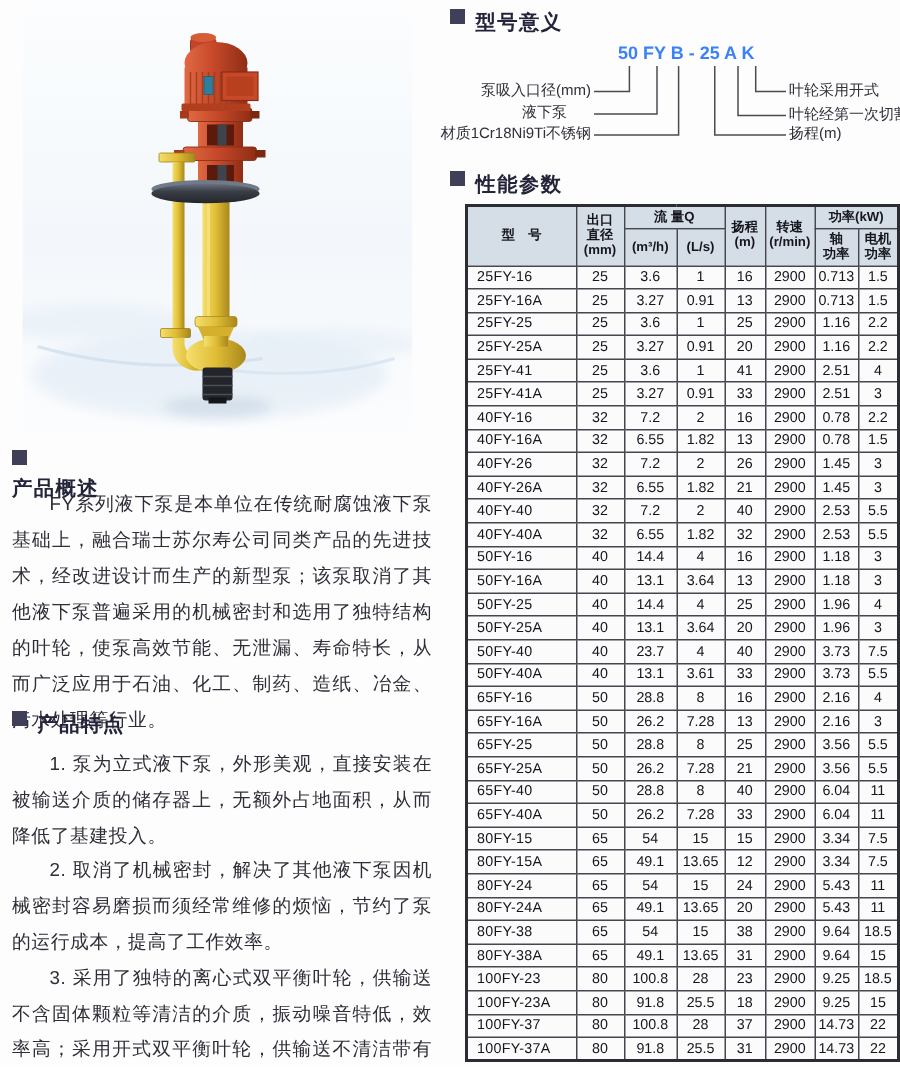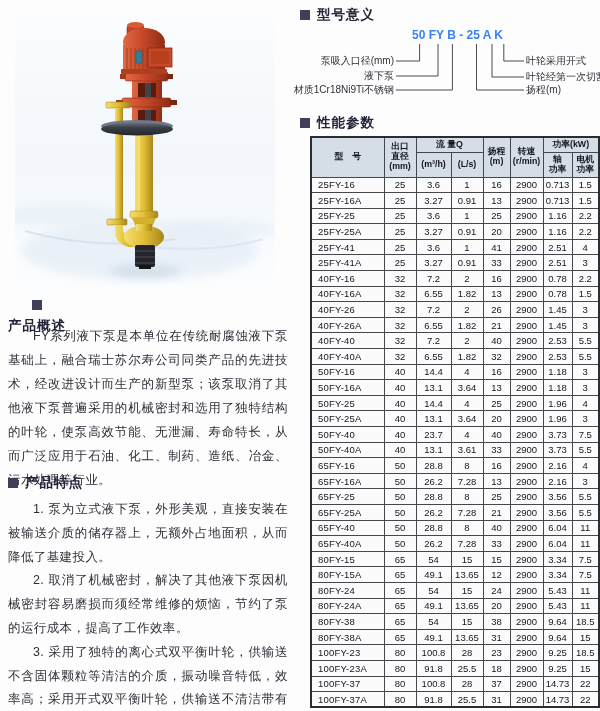--- a/index.html
+++ b/index.html
@@ -5,21 +5,21 @@
   html,body { margin:0; padding:0; }
   body {
     width:600px; height:711px;
     background:#ffffff;
     font-family:"Liberation Sans","DejaVu Sans",sans-serif;
   }
   .page { position:relative; width:600px; height:711px; background:#fdfdfd; overflow:hidden; }
 
   
   .section-header {
-    position:absolute; display:flex; align-items:center; gap:7px;
+    position:absolute; display:flex; align-items:flex-start; gap:7px;
     font-weight:bold; font-size:13.5px; color:#23233a; letter-spacing:1px;
   }
   .section-header .sq { width:10px; height:10px; background:#3f3f58; flex:0 0 auto; }
 
   
   .body-text {
     position:absolute; left:8px; width:280px;
     font-size:12.5px; line-height:24px; color:#2e2e38;
     text-align:justify; letter-spacing:0.4px;
   }
@@ -184,21 +184,21 @@
       <path d="M124.6,24 V41 H101"></path>
       <path d="M143,24 V56 H101"></path>
       <path d="M157.4,24 V70 H101"></path>
       <path d="M181.5,24 V70 H229"></path>
       <path d="M197,24 V57 H229"></path>
       <path d="M208.8,24 V41 H229"></path>
     </g>
   </svg>
 
   <div class="dlabel right-edge" style="right:206px; top:55px;margin-left:12px;">泵吸入口径(mm)</div>
-  <div class="dlabel right-edge" style="right:206px; top:70px;">液下泵</div>
+  <div class="dlabel right-edge" style="right:222px; top:70px;">液下泵</div>
   <div class="dlabel right-edge" style="right:206px; top:84px;">材质1Cr18Ni9Ti不锈钢</div>
   <div class="dlabel" style="left:526px; top:55px;">叶轮采用开式</div>
   <div class="dlabel" style="left:526px; top:71px;">叶轮经第一次切割</div>
   <div class="dlabel" style="left:526px; top:84px;">扬程(m)</div>
 
   <div class="section-header" style="left:300px; top:114px;">
     <span class="sq"></span>
     <span>性能参数</span>
   </div>
 

